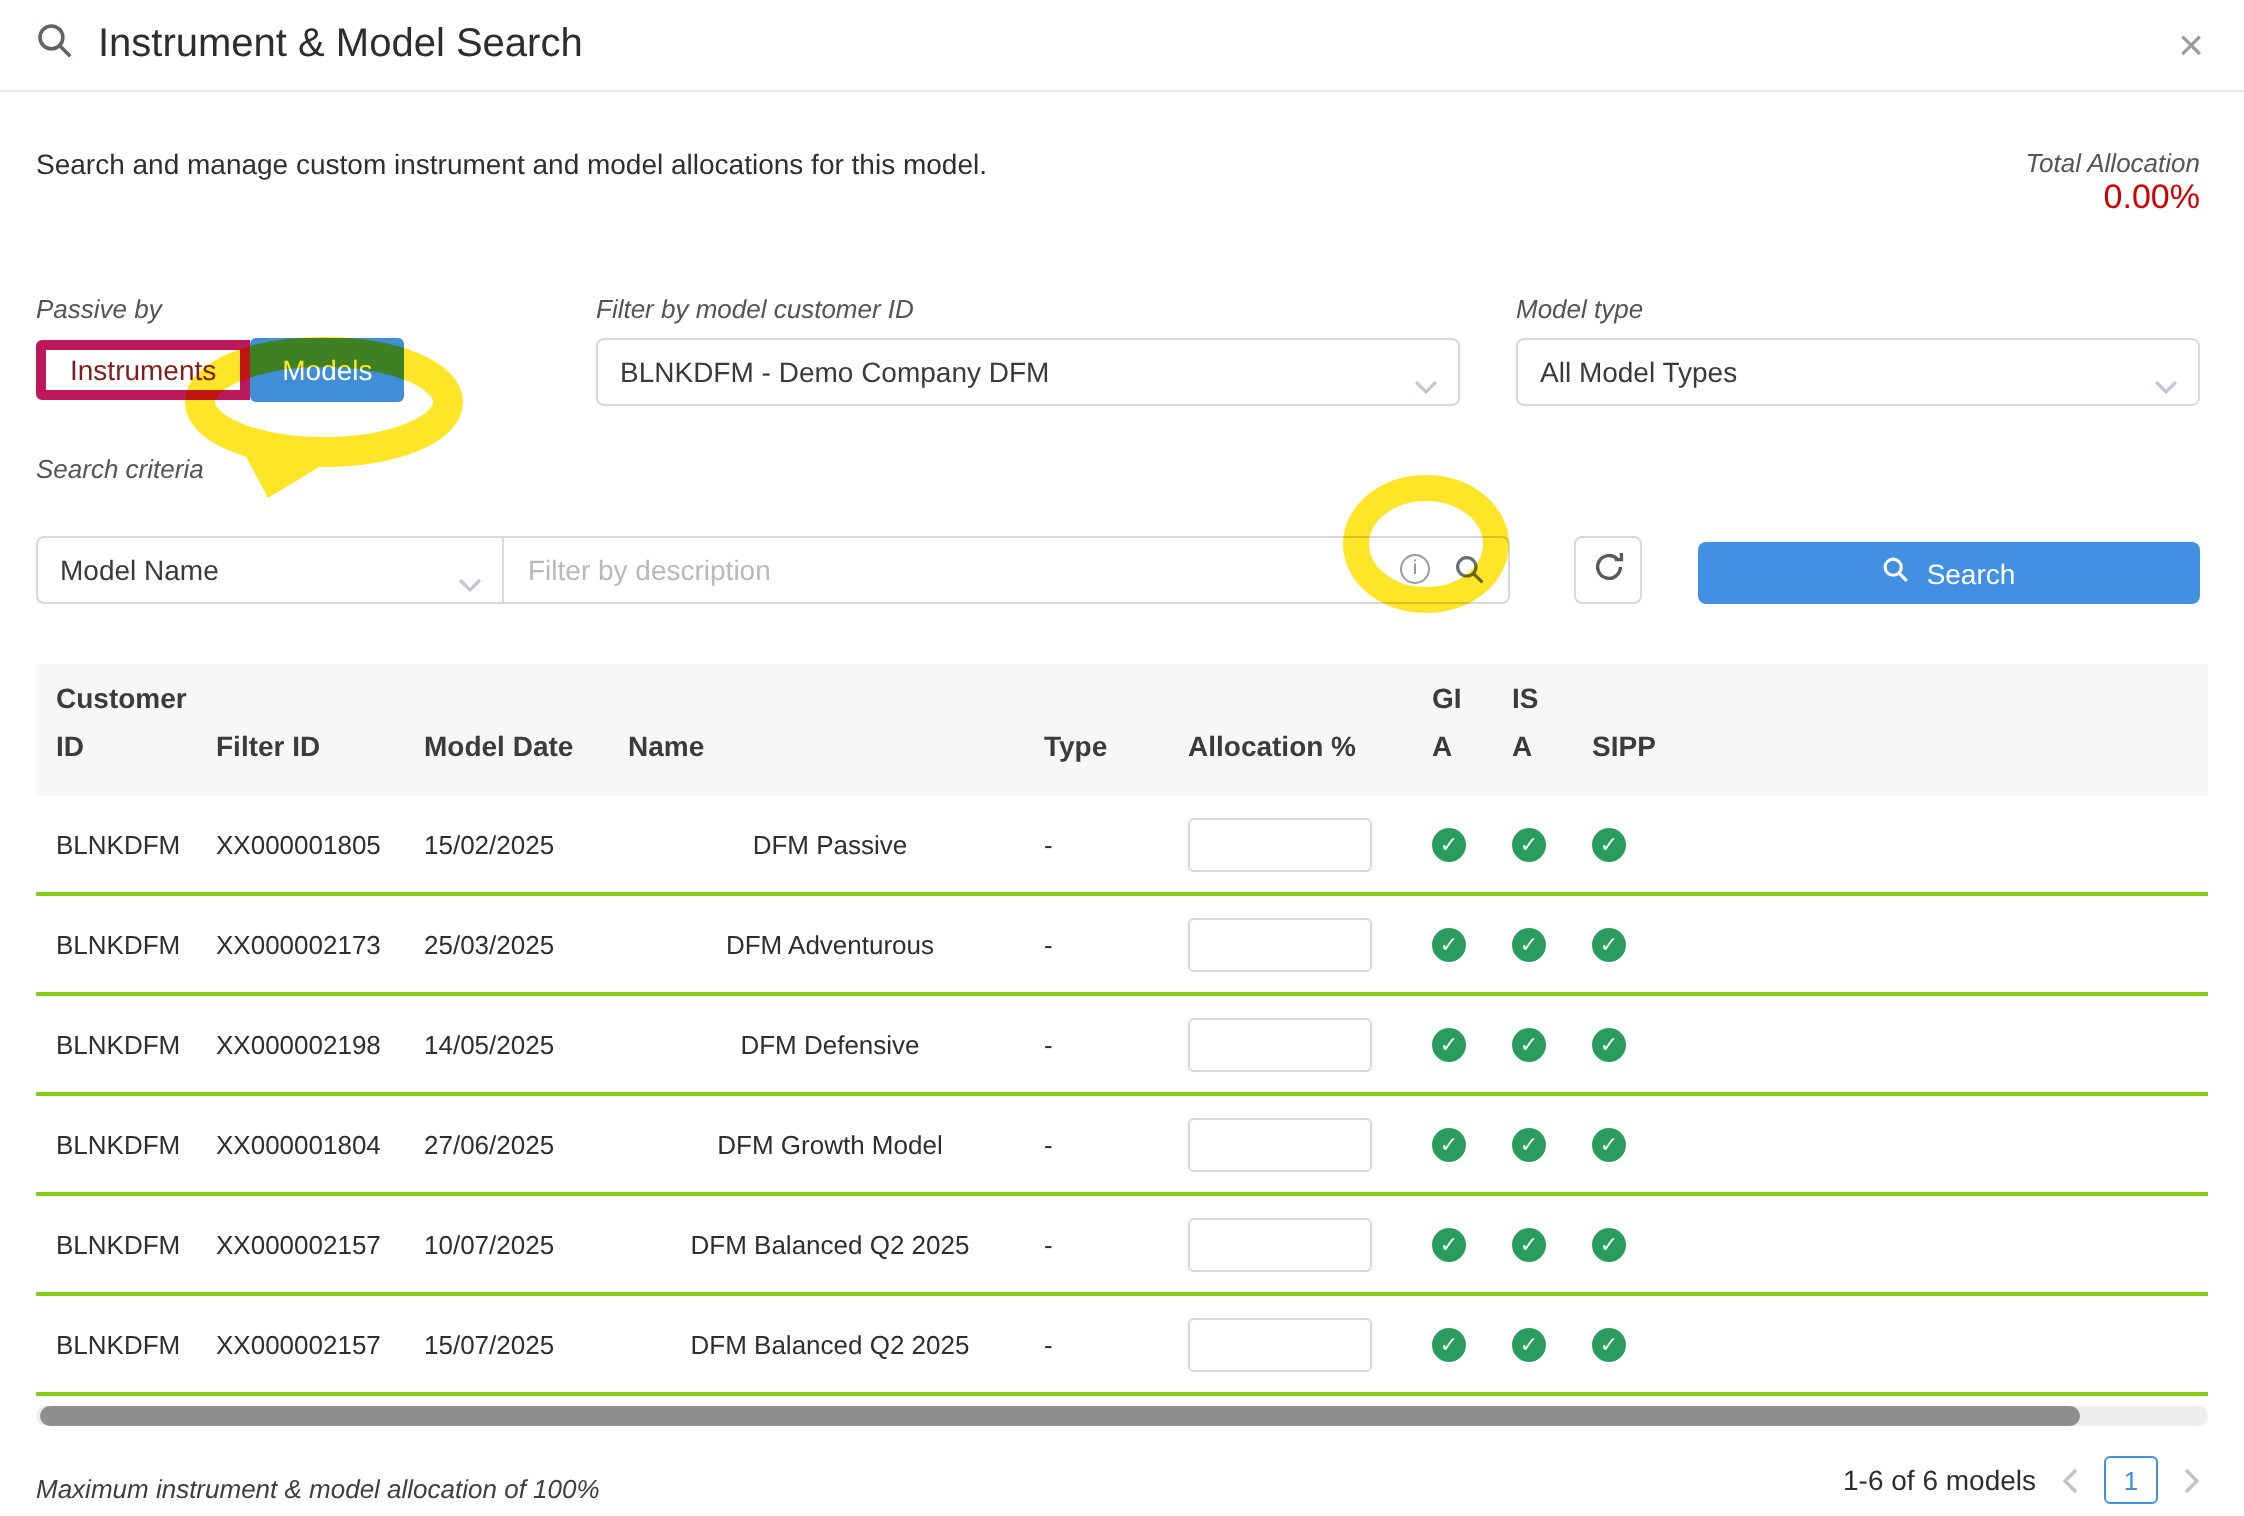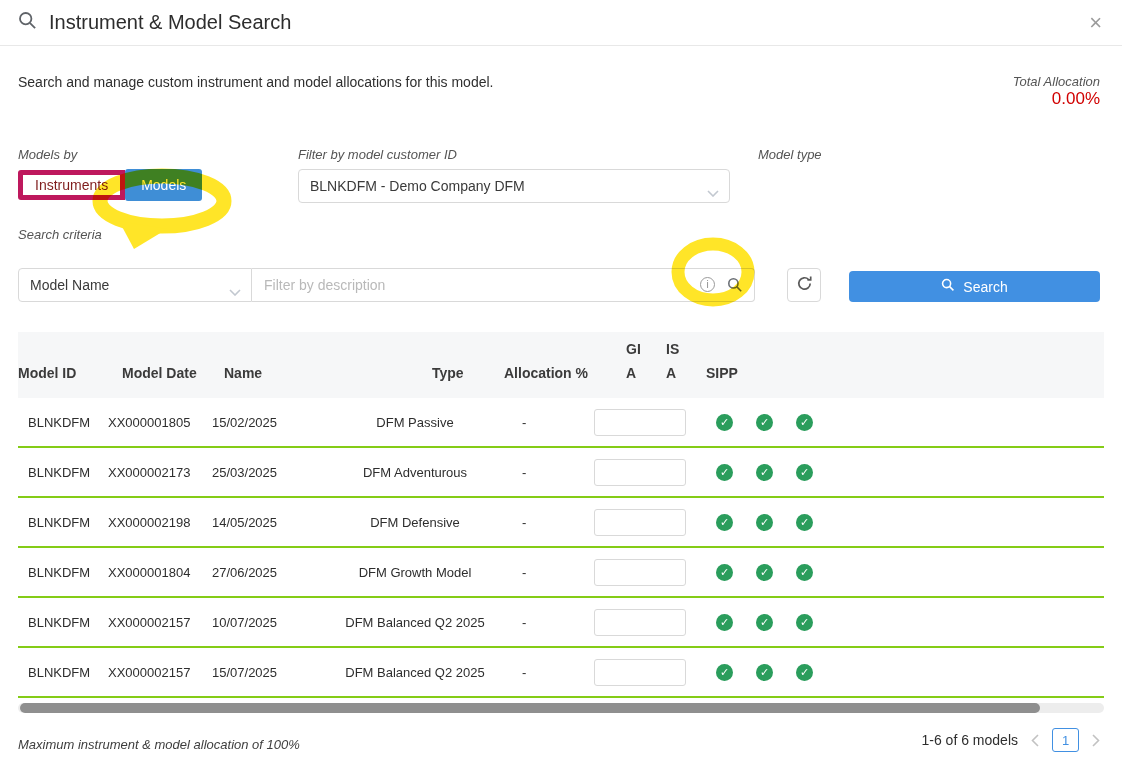--- a/index.html
+++ b/index.html
@@ -98,39 +98,47 @@
   <div class="intro-desc">Search and manage custom instrument and model allocations for this model.</div>
   <div class="total-alloc">
     <div class="lbl">Total Allocation</div>
     <div class="val">0.00%</div>
   </div>
 </div>
 
 <div class="filters">
   <div class="filters-row1">
     <div class="fg1">
-      <div class="flabel">Models by</div>
+      <div class="flabel">Passive by</div>
       <div class="seg">
         <button class="seg-instruments">Instruments</button>
         <button class="seg-models">Models</button>
       </div>
     </div>
     <div class="fg2">
       <div class="flabel">Filter by model customer ID</div>
       <div class="select">
         <span>BLNKDFM - Demo Company DFM</span>
         <span class="chev">
           <svg width="12" height="7" viewBox="0 0 12 7">
               <path d="M1 1l5 5 5-5" fill="none" stroke="#c2c8d0" stroke-width="1.6"></path>
             </svg>
         </span>
       </div>
     </div>
     <div class="fg3">
       <div class="flabel">Model type</div>
+      <div class="select">
+        <span>All Model Types</span>
+        <span class="chev">
+          <svg width="12" height="7" viewBox="0 0 12 7">
+              <path d="M1 1l5 5 5-5" fill="none" stroke="#c2c8d0" stroke-width="1.6"></path>
+            </svg>
+        </span>
+      </div>
     </div>
   </div>
 
   <div class="flabel" style="margin-top:24px;">Search criteria</div>
   <div class="filters-row2">
     <div class="fg-criteria">
       <div class="select">
         <span>Model Name</span>
         <span class="chev">
           <svg width="12" height="7" viewBox="0 0 12 7">
@@ -164,22 +172,25 @@
             <line x1="9.9" y1="9.9" x2="14.2" y2="14.2" stroke="#fff" stroke-width="1.8"></line>
           </svg>
       </span>
       <span>Search</span>
     </button>
   </div>
 </div>
 
 <div class="table">
   <div class="thead">
+    <div class="th col-cust">
+        <span>Customer ID</span>
+      </div>
     <div class="th col-mid">
-        <span>Model ID</span>
+        <span>Filter ID</span>
       </div>
     <div class="th col-date">
         <span>Model Date</span>
       </div>
     <div class="th col-name">
         <span>Name</span>
       </div>
     <div class="th col-type">
         <span>Type</span>
       </div>

